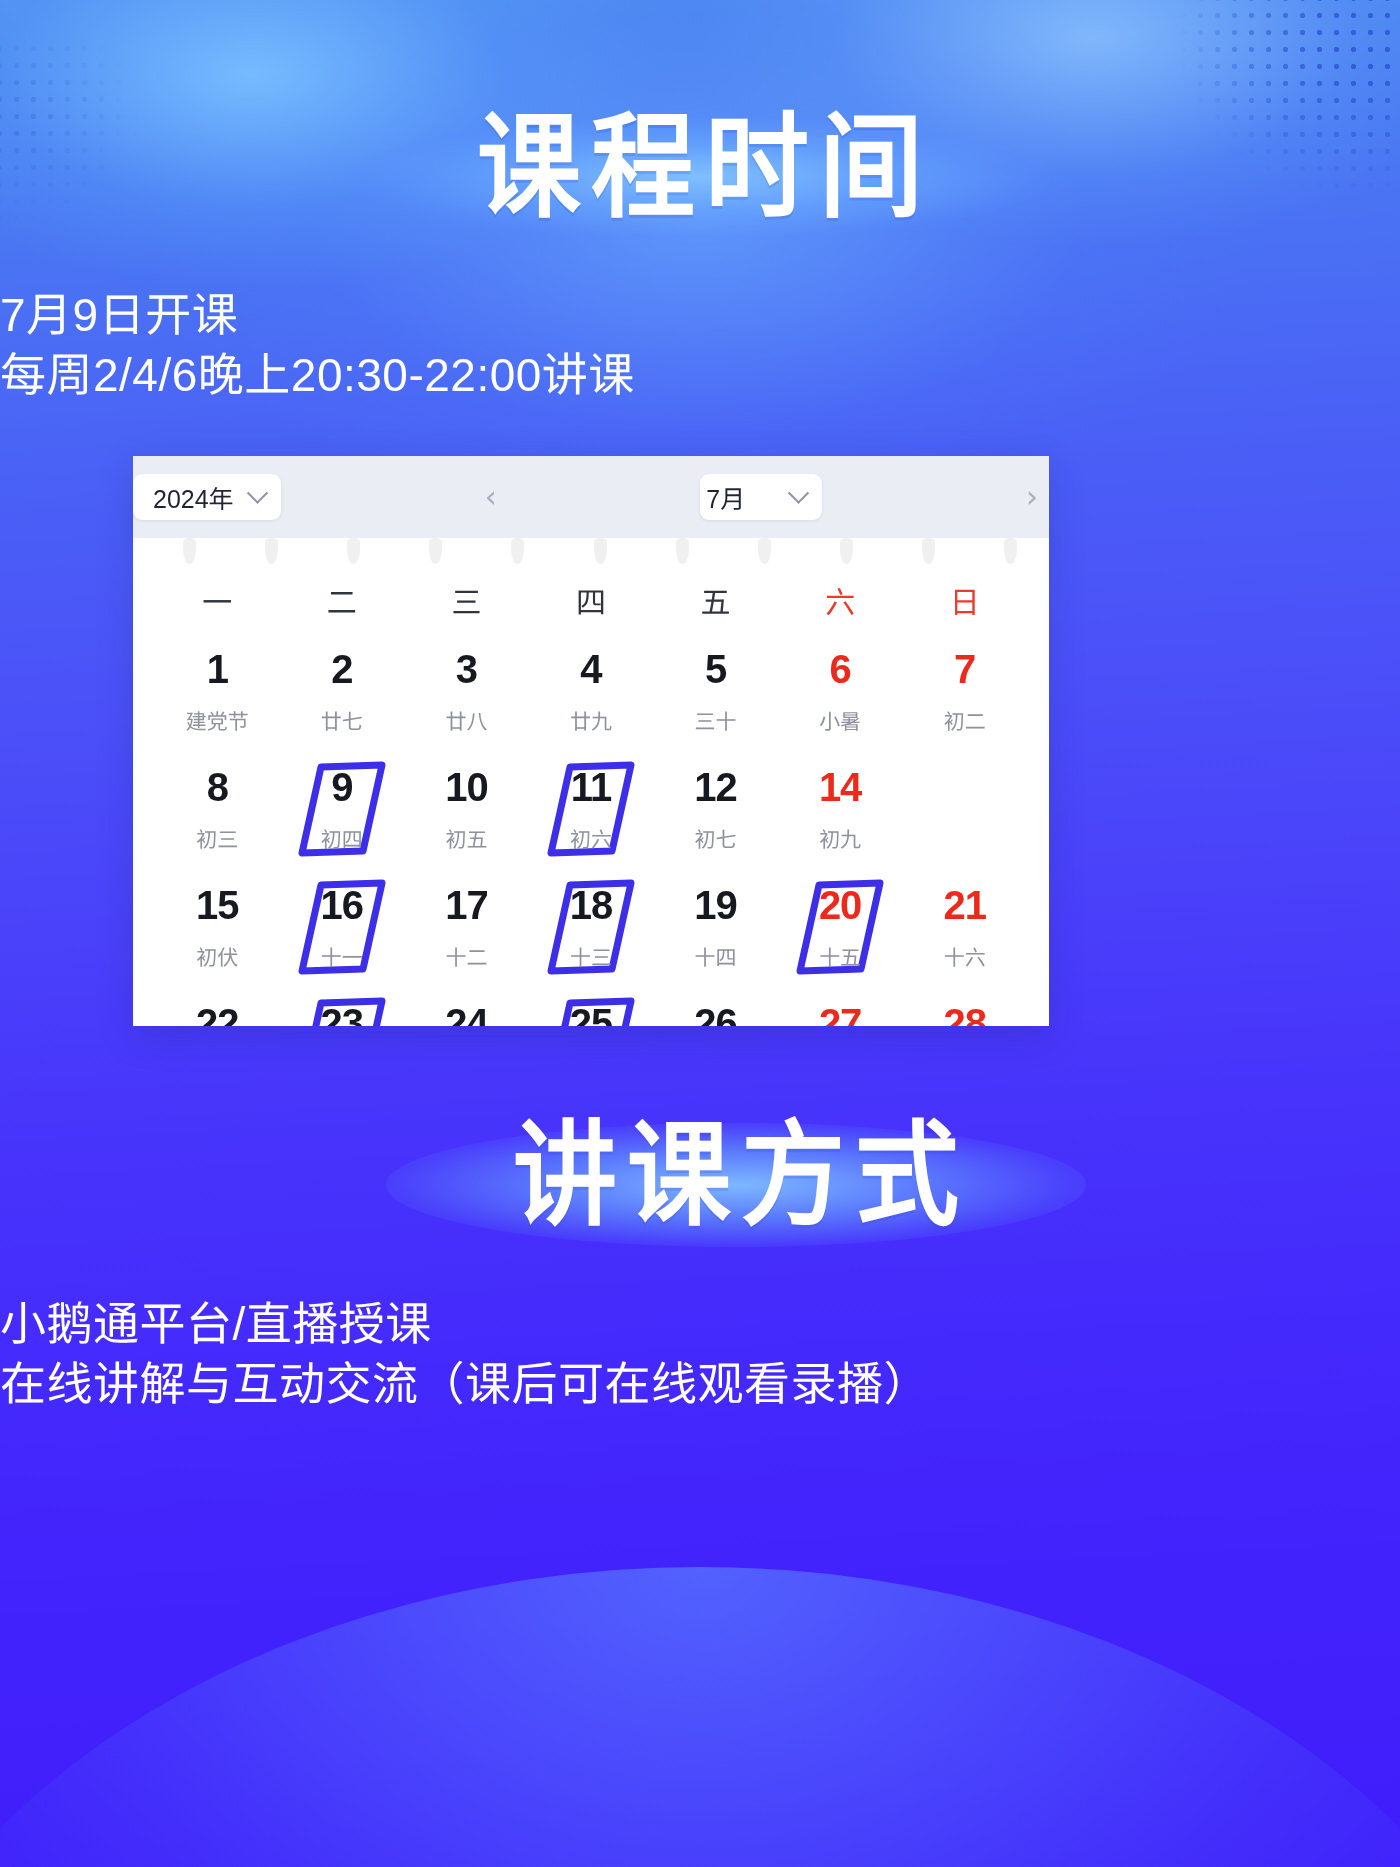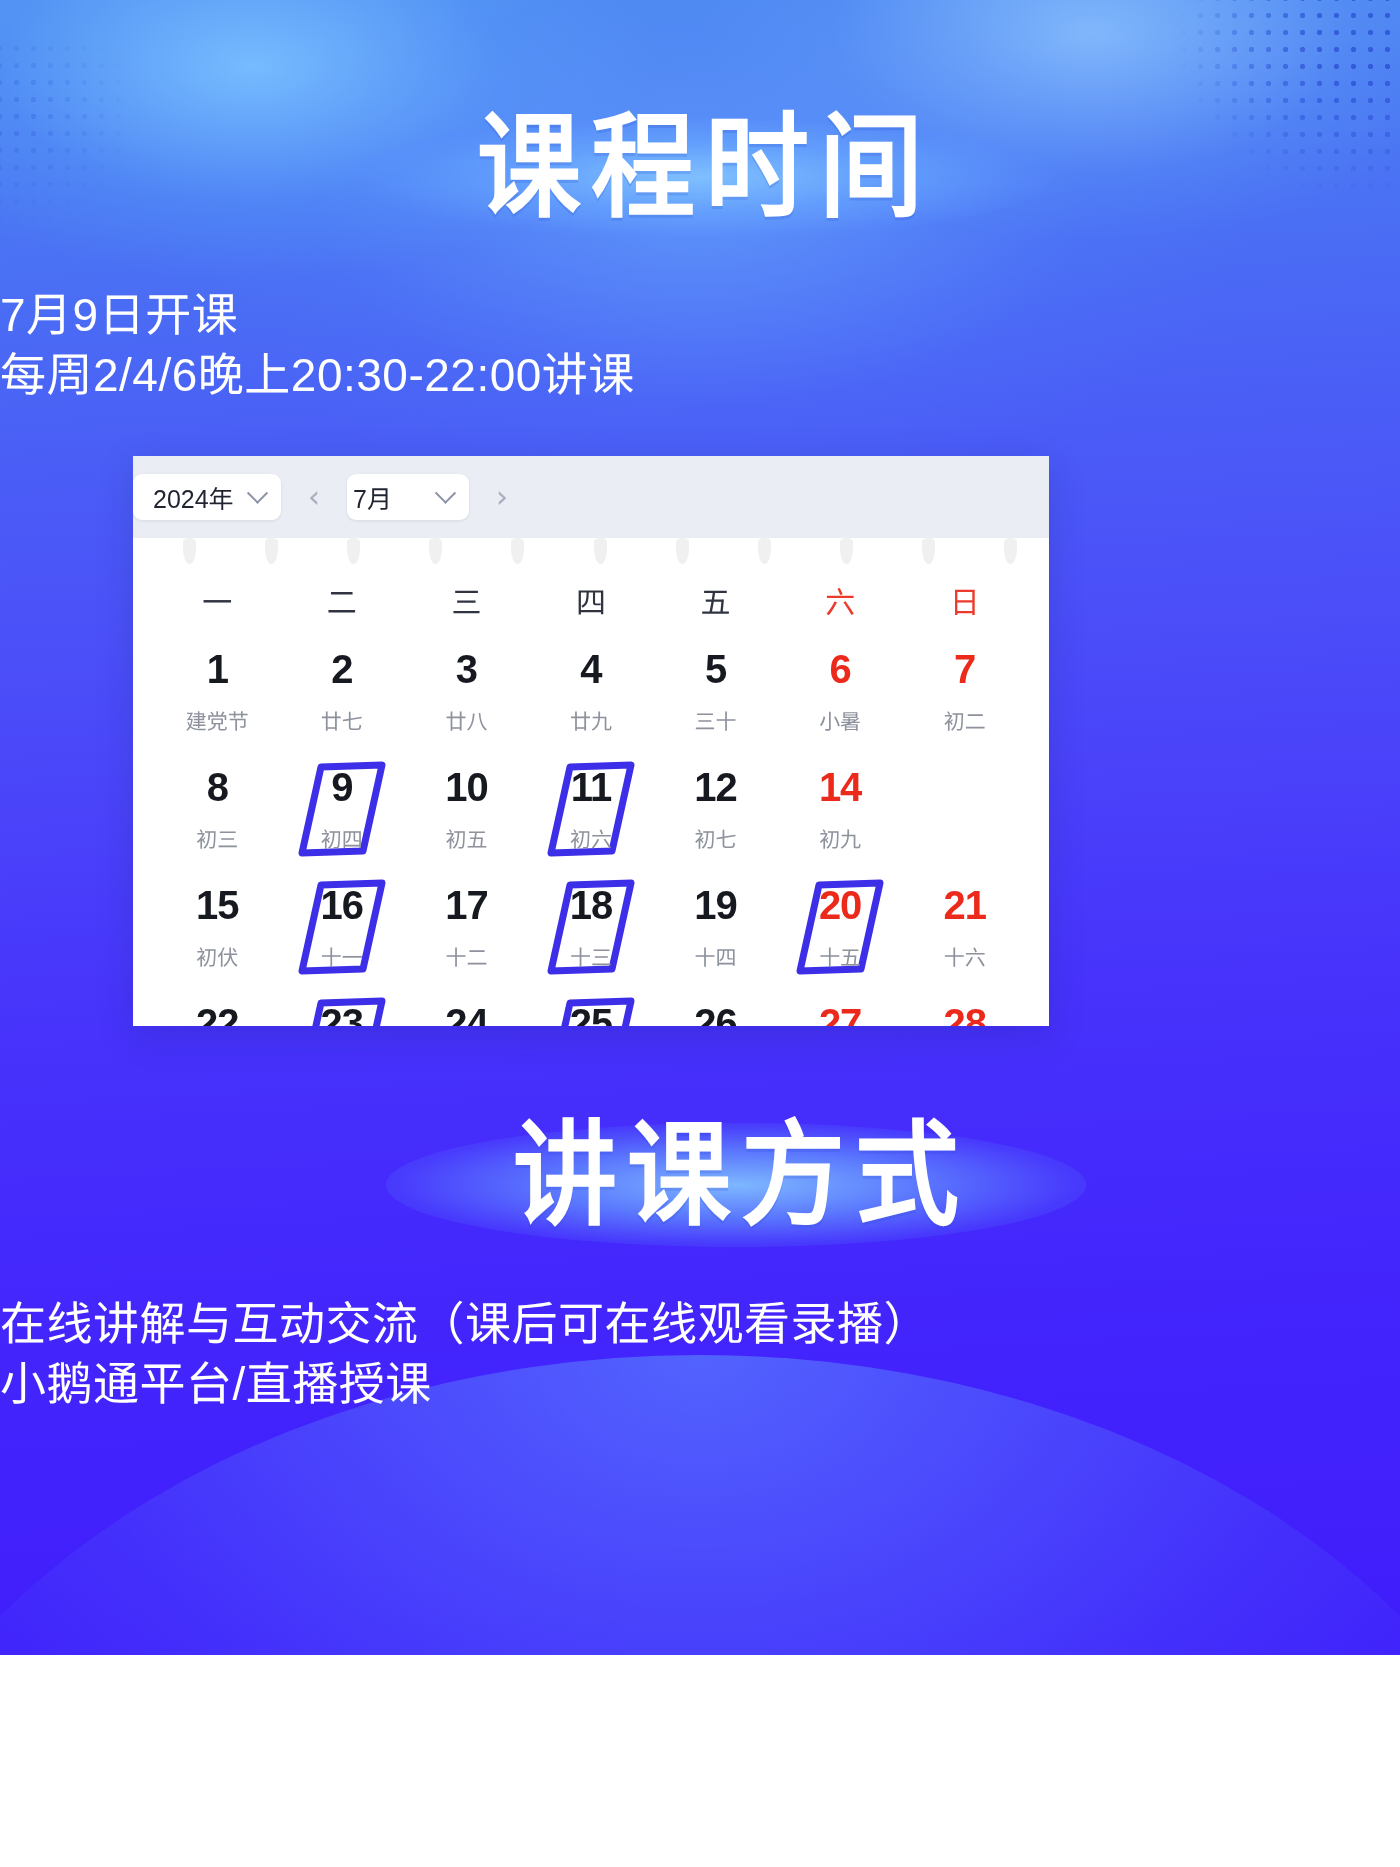--- a/index.html
+++ b/index.html
@@ -8,21 +8,21 @@
   html, body {
     width: 1400px;
     height: 1867px;
     overflow: hidden;
     font-family: "Liberation Sans", "DejaVu Sans", sans-serif;
   }
 
   #poster {
     position: relative;
     width: 1400px;
-    height: 1655px;
+    height: 1867px;
     background:
       radial-gradient(ellipse 560px 300px at 18% 4%, rgba(120,190,255,0.95) 0%, rgba(90,160,250,0.35) 45%, rgba(80,120,250,0) 72%),
       radial-gradient(ellipse 520px 280px at 78% 2%, rgba(150,205,255,0.70) 0%, rgba(100,160,250,0.25) 50%, rgba(80,120,250,0) 75%),
       radial-gradient(ellipse 700px 380px at 50% 12%, rgba(110,175,255,0.55) 0%, rgba(80,130,250,0.15) 55%, rgba(70,90,250,0) 80%),
       linear-gradient(177deg,
          #4f8ef0 0%,
          #4a7bf2 9%,
          #4a6ef4 17%,
          #4a5ff6 26%,
          #4b52f8 36%,
@@ -120,21 +120,21 @@
     height: 570px;
     background: #ffffff;
     overflow: hidden;
     box-shadow: 0 10px 34px rgba(20,30,120,0.20);
   }
   .cal-header {
     height: 82px;
     background: #eaedf4;
     display: flex;
     align-items: center;
-    justify-content: flex-start;
+    justify-content: space-between;
     gap: 16px;
   }
   .select-box {
     background: #ffffff;
     border-radius: 9px;
     height: 46px;
     min-width: 148px;
     display: flex;
     align-items: center;
     justify-content: space-between;
@@ -450,17 +450,17 @@
     </div>
 
   </div>
 
   <div id="method-block" class="headline-wrap">
     <div class="headline-glow"></div>
     <div class="headline">讲课方式</div>
   </div>
 
   <div id="method-sub" class="subtitle">
+    <div>小鹅通平台/直播授课</div>
     <div>在线讲解与互动交流（课后可在线观看录播）</div>
-    <div>小鹅通平台/直播授课</div>
   </div>
 
 </div>
 
 </body></html>

